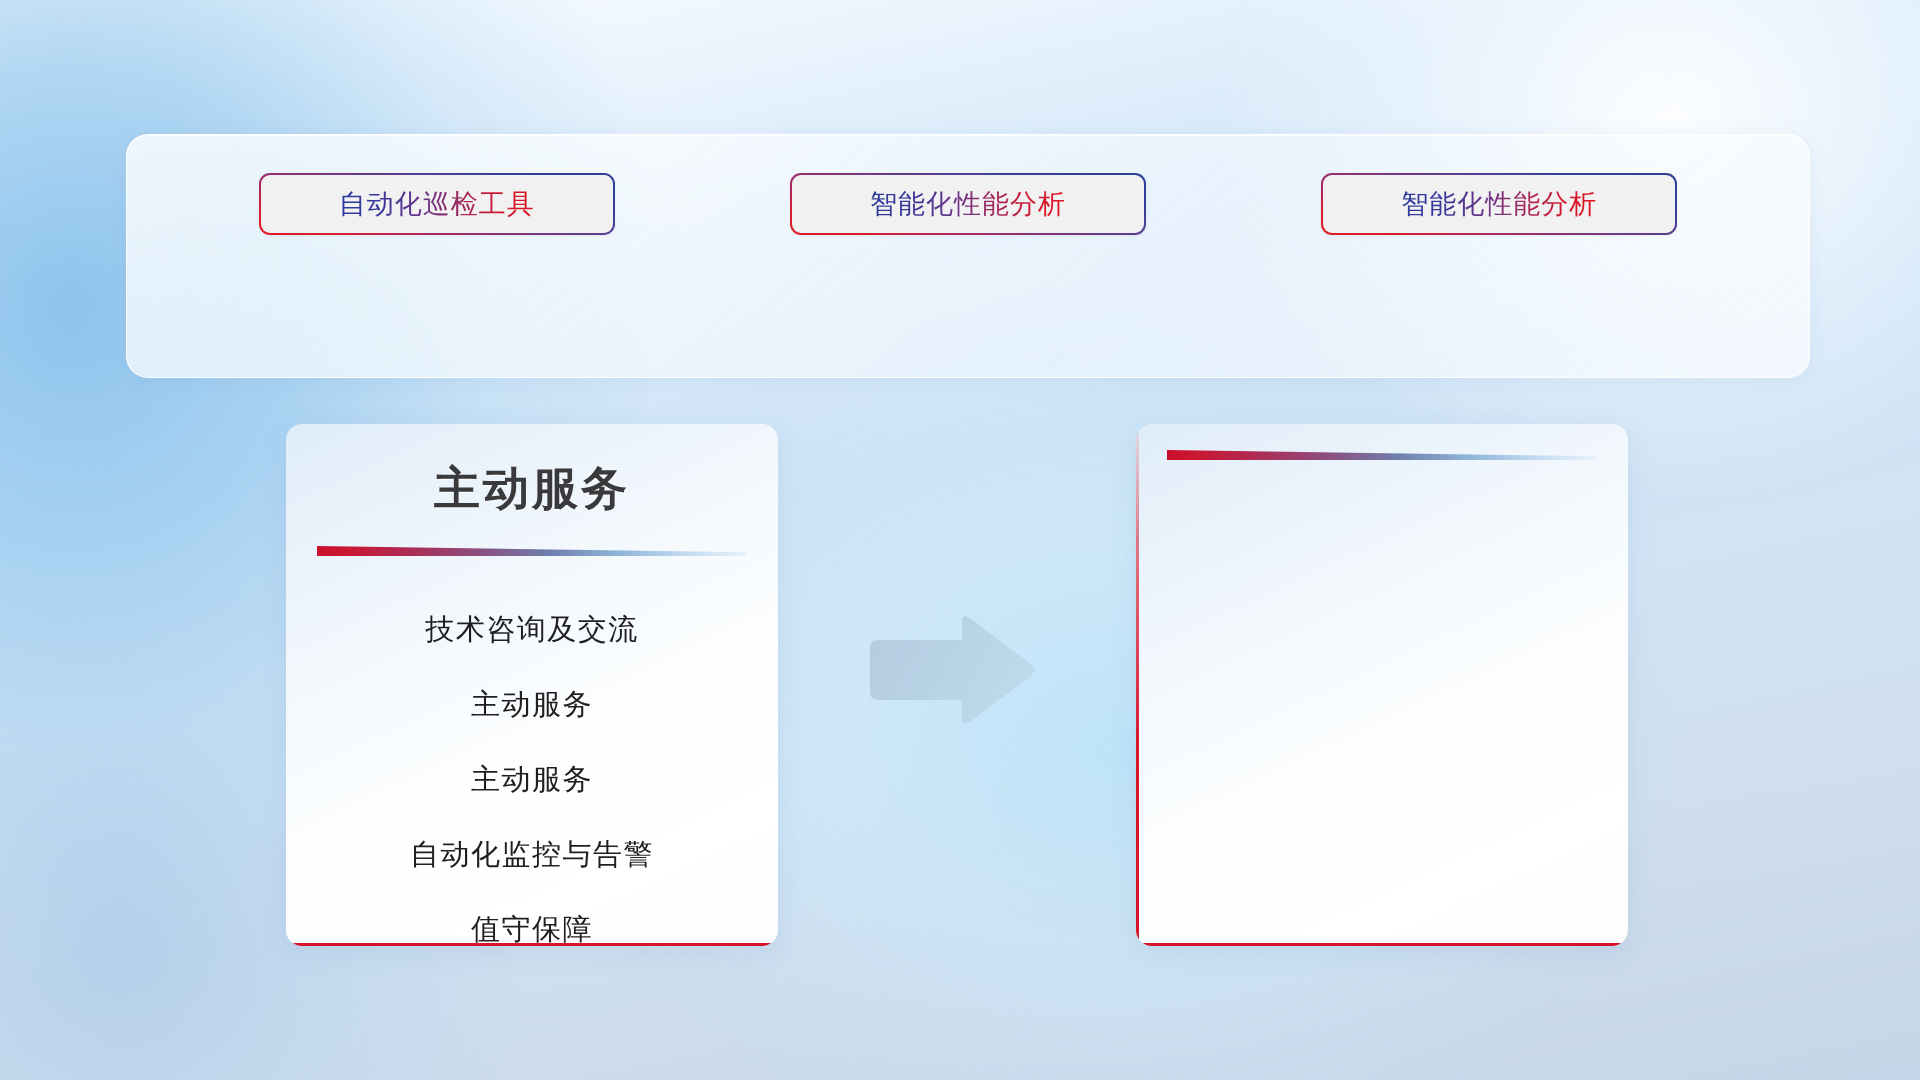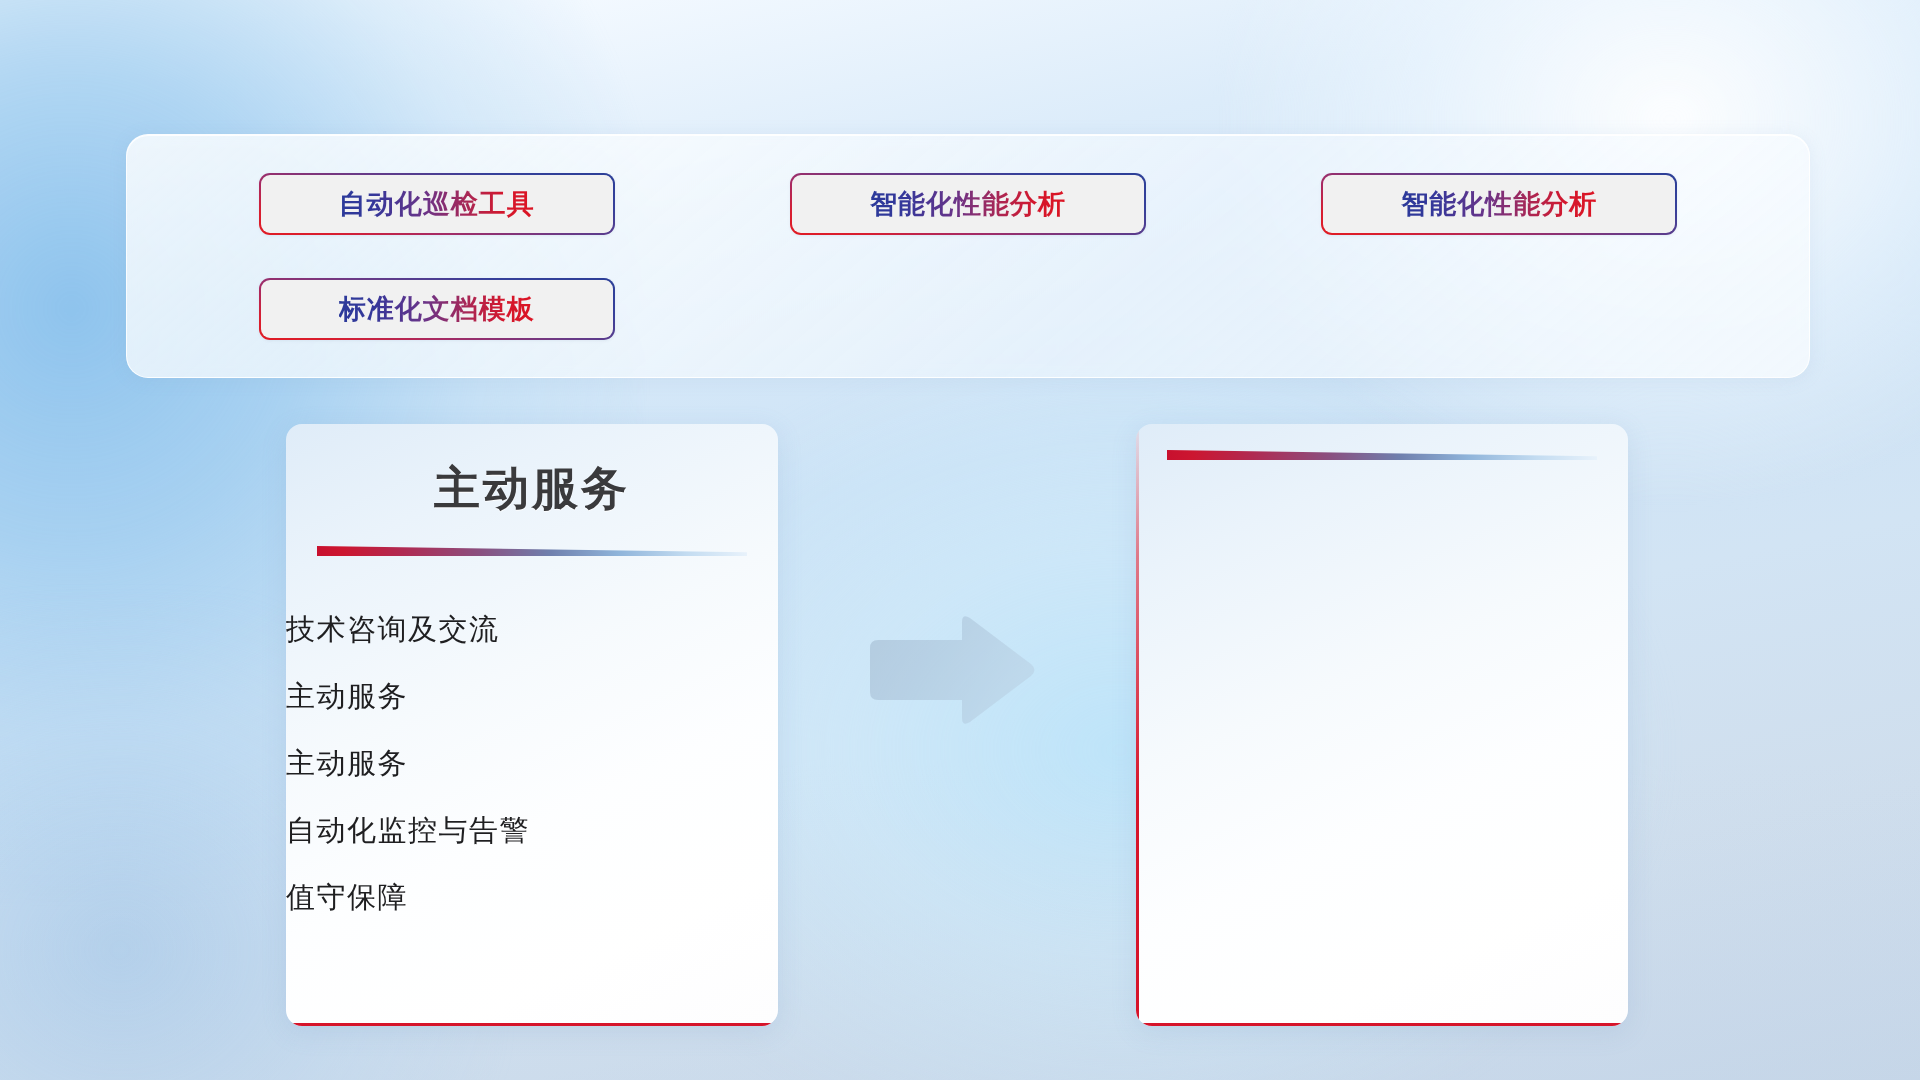--- a/index.html
+++ b/index.html
@@ -124,41 +124,41 @@
     border: 2.2px solid transparent;
     display: flex;
     align-items: center;
     justify-content: center;
     box-shadow: 0 1px 3px rgba(90,120,160,0.10);
     cursor: default;
   }
   .cap-btn-label {
     font-size: 27px;
     letter-spacing: 1px;
-    font-weight: 700;
+    font-weight: 400;
     white-space: nowrap;
     background: linear-gradient(90deg,
                  #2b3a9a 0%,
                  #35379a 18%,
                  #6b3488 44%,
                  #b0254f 68%,
                  #d4172c 84%,
                  #dc1423 100%);
     -webkit-background-clip: text;
     background-clip: text;
     color: transparent;
     -webkit-text-fill-color: transparent;
   }
 
   
   .card {
     position: absolute;
     top: 424px;
     width: 492px;
-    height: 602px;
+    height: 522px;
     border-radius: 16px;
     background: linear-gradient(155deg,
                  #dfecf8 0%,
                  #eaf3fb 18%,
                  #f6fafd 42%,
                  #fdfeff 62%,
                  #ffffff 82%,
                  #fdfdfe 100%);
     box-shadow: 0 6px 26px rgba(110,150,195,0.16);
     overflow: hidden;
@@ -214,21 +214,22 @@
                  #c3dcf1 86%,
                  #e8f2fb 100%);
     clip-path: polygon(0% 0%, 100% 62%, 100% 100%, 0% 100%);
   }
 
   .card-list {
     margin-top: 42px;
     list-style: none;
     display: flex;
     flex-direction: column;
-    gap: 4px;
+    align-items: center;
+    gap: 12px;
   }
   .card-list-item {
     font-size: 29px;
     color: #1f1f21;
     letter-spacing: 1.5px;
     line-height: 1;
     padding: 17px 0;
     white-space: nowrap;
   }
 
@@ -260,23 +261,20 @@
 
 
   <div class="cap-btn">
     <span class="cap-btn-label">智能化性能分析</span>
   </div>
 
   <div class="cap-btn">
     <span class="cap-btn-label">智能化性能分析</span>
   </div>
 
-  <div class="cap-btn">
-    <span class="cap-btn-label">标准化文档模板</span>
-  </div>
 
 
 </div>
 
 <div class="card card-left">
   <div class="card-title">主动服务</div>
   <div class="card-rule">
     <div class="card-rule-shape"></div>
   </div>
   <ul class="card-list">

